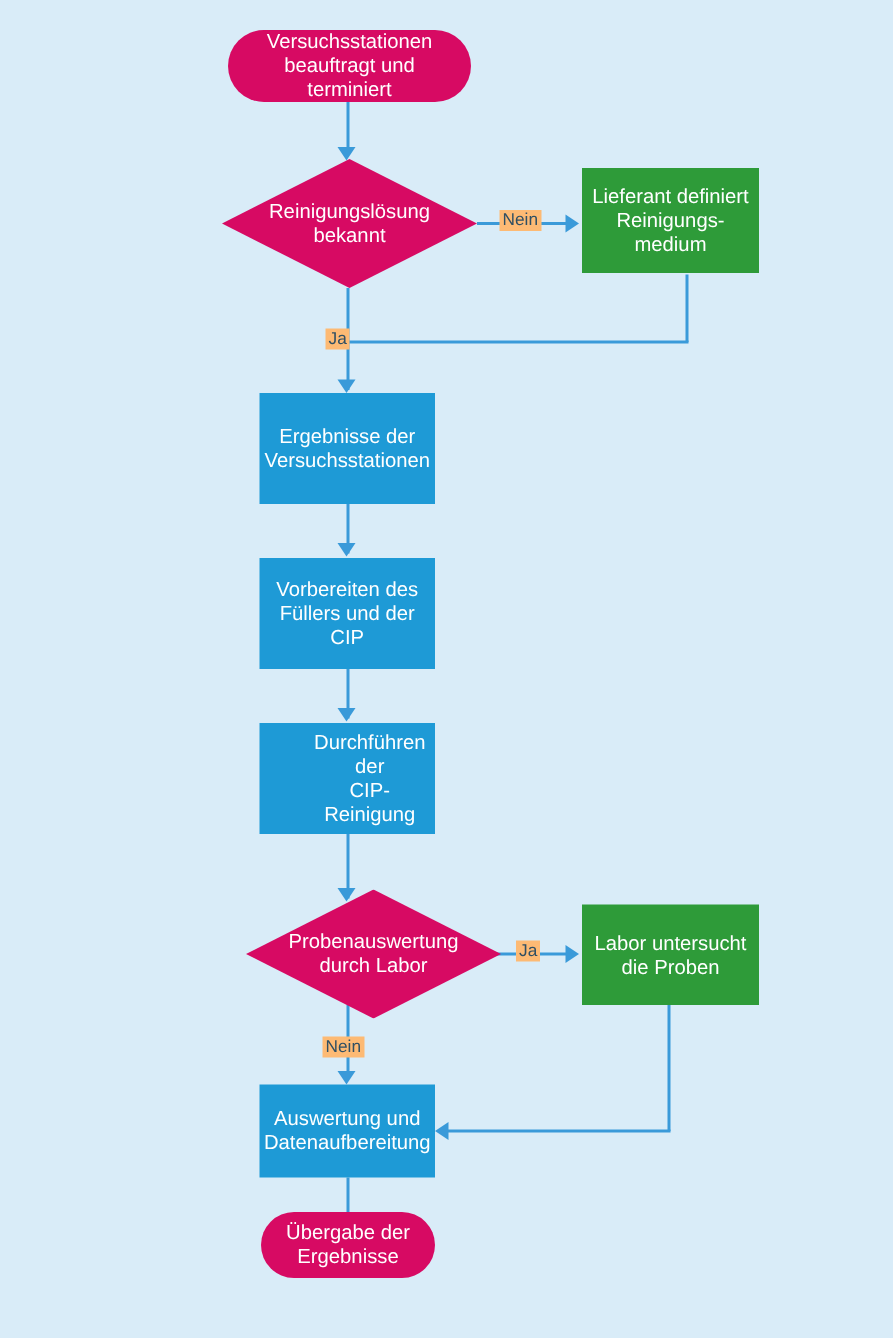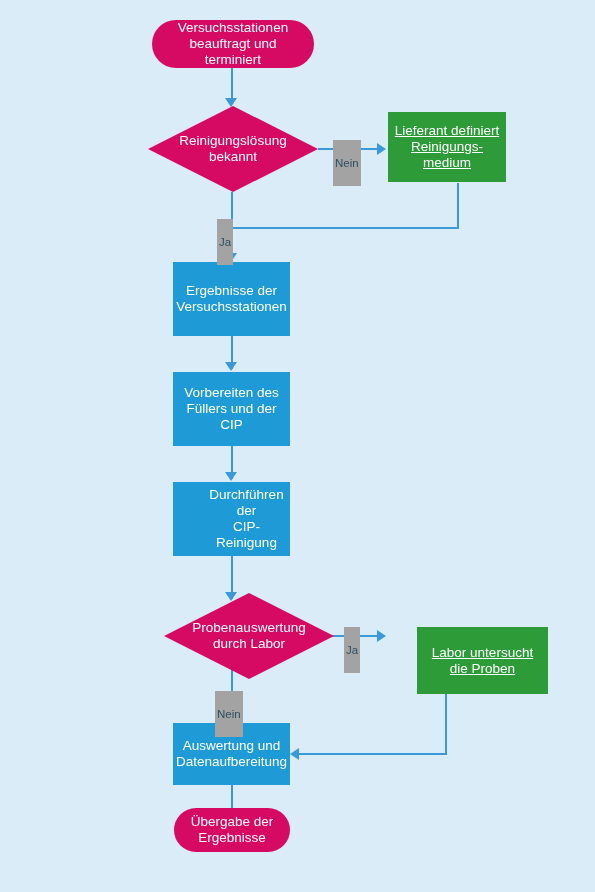--- a/index.html
+++ b/index.html
@@ -35,21 +35,20 @@
     background:#1e9ad6;
     font-size:13.5px;
     padding:2px 6px;
   }
 
   
   .external{
     background:#2e9b39;
     font-size:13.5px;
     padding:2px 6px;
-    text-decoration:underline;
   }
   .decision-wrap{
     position:absolute;
     z-index:3;
   }
   .decision-shape{
     position:absolute;left:0;top:0;width:100%;height:100%;
   }
   .decision-label{
     position:absolute;left:0;top:0;width:100%;height:100%;
@@ -75,24 +74,24 @@
     border-left:9px solid #3a9ad9;
   }
   .arrow.left{
     border-top:6px solid transparent;
     border-bottom:6px solid transparent;
     border-right:9px solid #3a9ad9;
   }
 
   .edge-label{
     position:absolute;
-    background:#a3a3a3;
+    background:#fdba74;
     color:#2f4f63;
     font-size:11.5px;
-    padding:16px 2px;
+    padding:0px 2px;
     z-index:4;
     line-height:1.25;
   }
 </style>
 </head>
 <body>
 
 <div id="canvas">
 
   <div class="line v" style="left:231px;top:68px;height:31px;"></div>
@@ -187,21 +186,21 @@
       <polygon points="85,0 170,43 85,86 0,43" fill="#d70a63"></polygon>
     </svg>
     <div class="decision-label">
       <div>
         <span>Probenauswertung</span>
         <span>durch Labor</span>
       </div>
     </div>
   </div>
 
-  <div class="node external" style="left:388px;top:627px;width:131px;height:67px;margin-left:29px;">
+  <div class="node external" style="left:388px;top:603px;width:118px;height:67px;">
     <div>
       <span>Labor untersucht</span>
       <span>die Proben</span>
     </div>
   </div>
 
   <div class="node process" style="left:173px;top:723px;width:117px;height:62px;">
     <div>
       <span>Auswertung und</span>
       <span>Datenaufbereitung</span>

